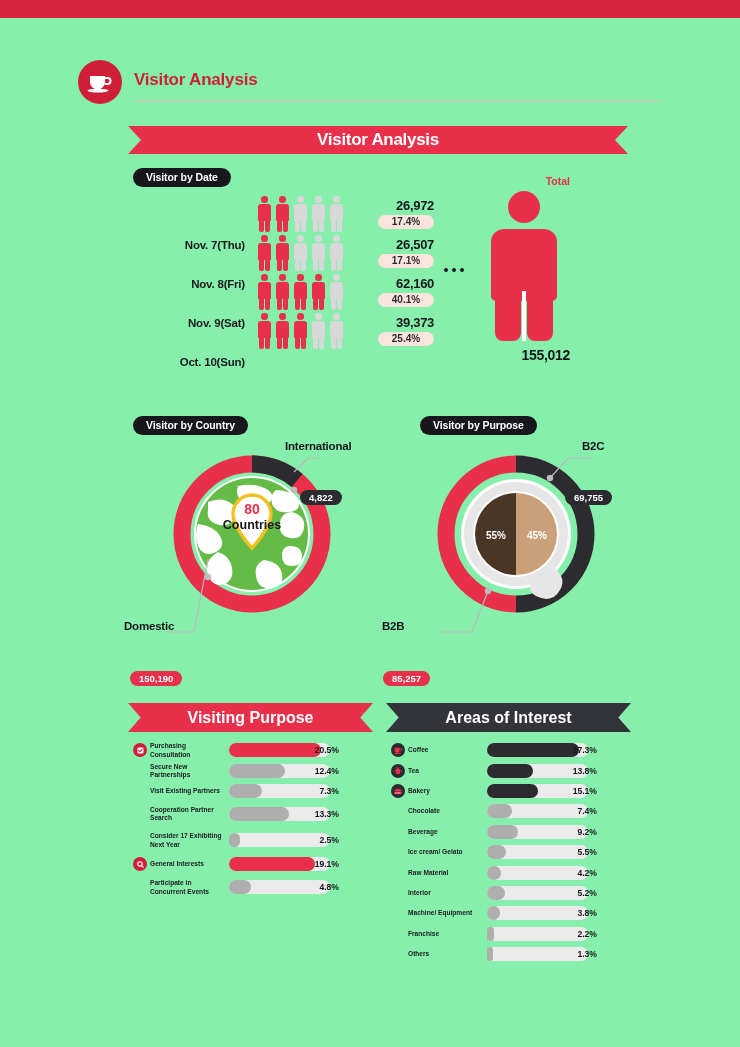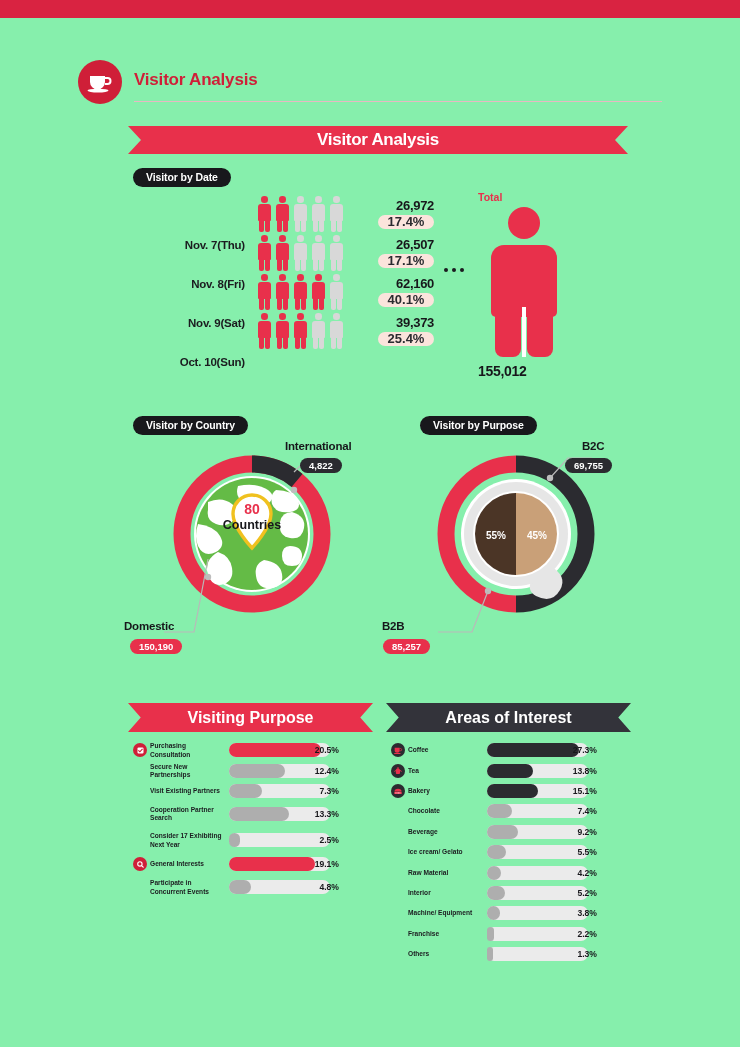--- a/index.html
+++ b/index.html
@@ -82,46 +82,46 @@
   .fig-leg-l { left:1px; } .fig-leg-r { left:7px; }
   .fig-on  .fig-head, .fig-on  .fig-body, .fig-on  .fig-leg-l, .fig-on  .fig-leg-r { background:#e8304b; }
   .fig-off .fig-head, .fig-off .fig-body, .fig-off .fig-leg-l, .fig-off .fig-leg-r { background:#d8d8d8; }
 
   .date-value {
     position:absolute; left:222px; top:2px; width:62px; text-align:right;
     font-size:13px; font-weight:bold; color:#17171b; letter-spacing:-0.3px;
   }
   .date-pct {
     position:absolute; left:228px; top:19px; width:56px; text-align:center;
-    font-size:13px; font-weight:bold; color:#2b2b30;
+    font-size:10px; font-weight:bold; color:#2b2b30;
     background:#fbe4dc; border-radius:8px; height:14px; line-height:14px;
   }
 
   
   .dots { position:absolute; left:444px; top:268px; display:flex; gap:4px; }
   .dot { width:4px; height:4px; border-radius:50%; background:#1b1b1f; }
 
-  .total-wrap { position:absolute; left:478px; top:191px; width:92px; text-align:left; }
+  .total-wrap { position:absolute; left:478px; top:175px; width:92px; text-align:right; }
   .total-cap { font-size:10.5px; font-weight:bold; color:#e8304b; margin-bottom:4px; }
   .total-fig { position:relative; width:66px; height:150px; margin:0 auto; }
   .tf-head { position:absolute; left:17px; top:0; width:32px; height:32px; border-radius:50%; background:#e8304b; }
   .tf-body { position:absolute; left:0; top:38px; width:66px; height:72px; border-radius:13px 13px 5px 5px; background:#e8304b; }
   .tf-leg-l, .tf-leg-r { position:absolute; top:98px; width:26px; height:52px; border-radius:0 0 8px 8px; background:#e8304b; }
   .tf-leg-l { left:4px; } .tf-leg-r { left:36px; }
   .tf-gap { position:absolute; left:31px; top:100px; width:4px; height:50px; background:#fff; }
   .total-num { font-size:14px; font-weight:bold; color:#17171b; margin-top:6px; letter-spacing:-0.3px; }
 
   
   .donut-country { position:absolute; left:168px; top:450px; width:168px; height:168px; }
   .donut-purpose { position:absolute; left:432px; top:450px; width:168px; height:168px; }
 
   .cb-label { position:absolute; font-size:11.5px; font-weight:bold; color:#17171b; letter-spacing:-0.2px; }
   .cb-chip {
     position:absolute; height:15px; line-height:15px; border-radius:7.5px;
-    font-size:9.5px; font-weight:bold; color:#fff; text-align:center; padding:0 9px;
+    font-size:9.5px; font-weight:bold; color:#fff; text-align:center; padding:0 9px;margin-top:32px;
   }
   .chip-dark { background:#2b2b30; }
   .chip-red  { background:#e8304b; }
 
   .lbl-intl     { left:285px; top:440px; }
   .chip-intl    { left:300px; top:458px; }
   .lbl-domestic { left:124px; top:620px; }
   .chip-domestic{ left:130px; top:639px; }
   .lbl-b2c      { left:582px; top:440px; }
   .chip-b2c     { left:565px; top:458px; }

